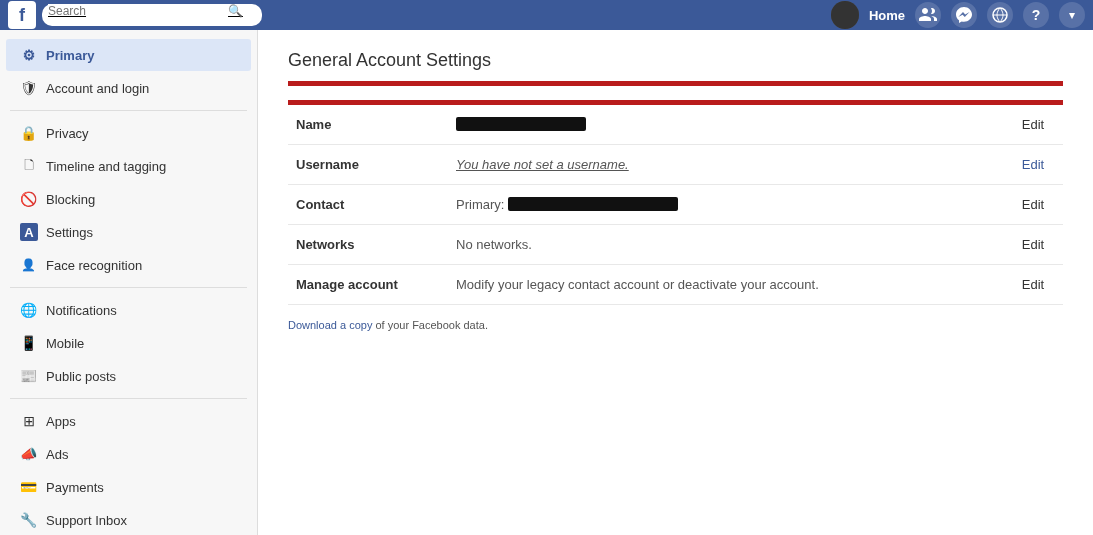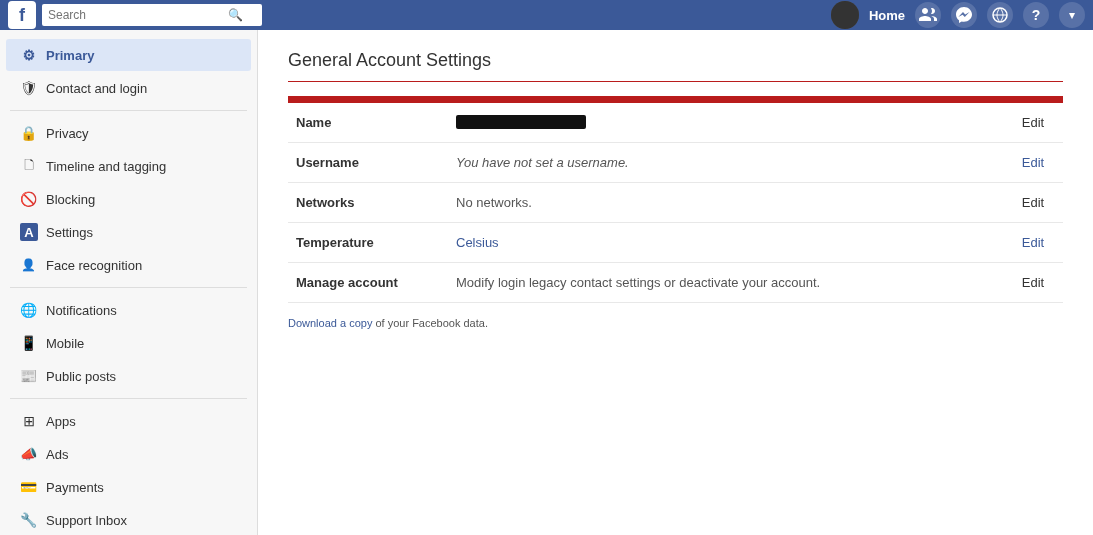--- a/index.html
+++ b/index.html
@@ -18,26 +18,27 @@
     }
     .topnav .fb-logo {
       width: 28px; height: 28px;
       background: #fff;
       border-radius: 4px;
       display: flex; align-items: center; justify-content: center;
       font-weight: bold; font-size: 18px; color: #3b5998;
       margin-right: 6px; flex-shrink: 0;
     }
     .topnav .search-bar {
-      display: flex; align-items: center;
+      display: flex; align-items: flex-start;
       background: #fff;
-      border-radius: 2px;
+      border-radius: 10px;
       padding: 0 6px;
       height: 22px;
       width: 220px;
+      text-decoration: underline;
     }
     .topnav .search-bar input {
       border: none; outline: none; font-size: 12px; width: 180px; color: #666;
     }
     .topnav .search-bar .search-icon { color: #3b5998; font-size: 12px; }
     .topnav-right {
       margin-left: auto;
       display: flex; align-items: center; gap: 10px;
     }
     .topnav-right .avatar {
@@ -87,27 +88,27 @@
     
     .main-content {
       flex: 1;
       background: #fff;
       padding: 20px 30px;
     }
     .page-title {
       font-size: 18px; font-weight: normal; color: #333;
       margin-bottom: 14px;
       padding-bottom: 10px;
-      border-bottom: 1px solid #b91c1c;
+      border-bottom: 5px solid #b91c1c;
     }
 
     
     .settings-table { width: 100%; border-collapse: collapse; }
     .settings-table tr { border-bottom: 1px solid #e8e8e8; }
-    .settings-table tr:first-child { border-top: 7px solid #b91c1c; }
+    .settings-table tr:first-child { border-top: 5px solid #b91c1c; }
     .settings-table td { padding: 12px 8px; vertical-align: middle; }
     .settings-table .label-col {
       font-weight: bold; color: #333; width: 160px; font-size: 13px;
     }
     .settings-table .value-col { color: #555; font-size: 13px; }
     .settings-table .edit-col { text-align: center; width: 60px; }
     .edit-link { color: #3b5998; text-decoration: none; font-size: 13px; cursor: pointer; }
     .edit-plain { color: #333; text-decoration: none; font-size: 13px; cursor: pointer; }
 
     .redacted {
@@ -120,21 +121,21 @@
     .redacted-name { width: 130px; height: 14px; }
     .redacted-contact { width: 170px; height: 14px; }
     .redacted-ad { width: 150px; height: 14px; }
 
     .celsius-link { color: #3b5998; text-decoration: none; }
 
     .download-section { margin-top: 14px; font-size: 11px; color: #555; }
     .download-link { color: #3b5998; text-decoration: none; }
 
     
-    .not-set { color: #999; font-style: italic; }
+    .not-set { color: #999; font-style: italic; text-decoration: underline; }
   </style>
 </head>
 <body>
 
 <nav class="topnav">
   <div class="fb-logo">
     <span>f</span>
   </div>
   <div class="search-bar">
     <input type="text" placeholder="Search" style="">
@@ -177,21 +178,21 @@
 <div class="page-wrapper">
 
   <aside class="sidebar">
 
     <div class="sidebar-item active">
       <span class="item-icon">⚙</span>
       <span>Primary</span>
     </div>
     <div class="sidebar-item">
       <span class="item-icon">🛡</span>
-      <span>Contact and login</span>
+      <span>Account and login</span>
     </div>
 
     <div class="sidebar-divider"></div>
 
     <div class="sidebar-item">
       <span class="item-icon">🔒</span>
       <span>Privacy</span>
     </div>
     <div class="sidebar-item">
       <span class="item-icon" style="font-size:12px;">🗋</span>
@@ -263,43 +264,44 @@
         </tr>
 
         <tr>
           <td class="label-col">Username</td>
           <td class="value-col not-set">You have not set a username.</td>
           <td class="edit-col">
             <a class="edit-link" href="#">Edit</a>
           </td>
         </tr>
 
+        <tr>
+          <td class="label-col">Contact</td>
+          <td class="value-col">
+            <span>Primary:</span>
+            <span class="redacted redacted-contact">&nbsp;&nbsp;&nbsp;&nbsp;&nbsp;&nbsp;&nbsp;&nbsp;&nbsp;&nbsp;&nbsp;&nbsp;&nbsp;&nbsp;&nbsp;&nbsp;&nbsp;&nbsp;&nbsp;&nbsp;&nbsp;&nbsp;&nbsp;</span>
+          </td>
+          <td class="edit-col">
+            <a class="edit-plain" href="#">Edit</a>
+          </td>
+        </tr>
 
 
         <tr>
           <td class="label-col">Networks</td>
           <td class="value-col">No networks.</td>
           <td class="edit-col">
             <a class="edit-plain" href="#">Edit</a>
           </td>
         </tr>
 
-        <tr>
-          <td class="label-col">Temperature</td>
-          <td class="value-col">
-            <a class="celsius-link" href="#">Celsius</a>
-          </td>
-          <td class="edit-col">
-            <a class="edit-link" href="#">Edit</a>
-          </td>
-        </tr>
 
         <tr>
           <td class="label-col">Manage account</td>
-          <td class="value-col">Modify login legacy contact settings or deactivate your account.</td>
+          <td class="value-col">Modify your legacy contact account or deactivate your account.</td>
           <td class="edit-col">
             <a class="edit-plain" href="#">Edit</a>
           </td>
         </tr>
 
       </tbody>
     </table>
 
     <div class="download-section">
       <a class="download-link" href="#">Download a copy</a><span> of your Facebook data.</span>

